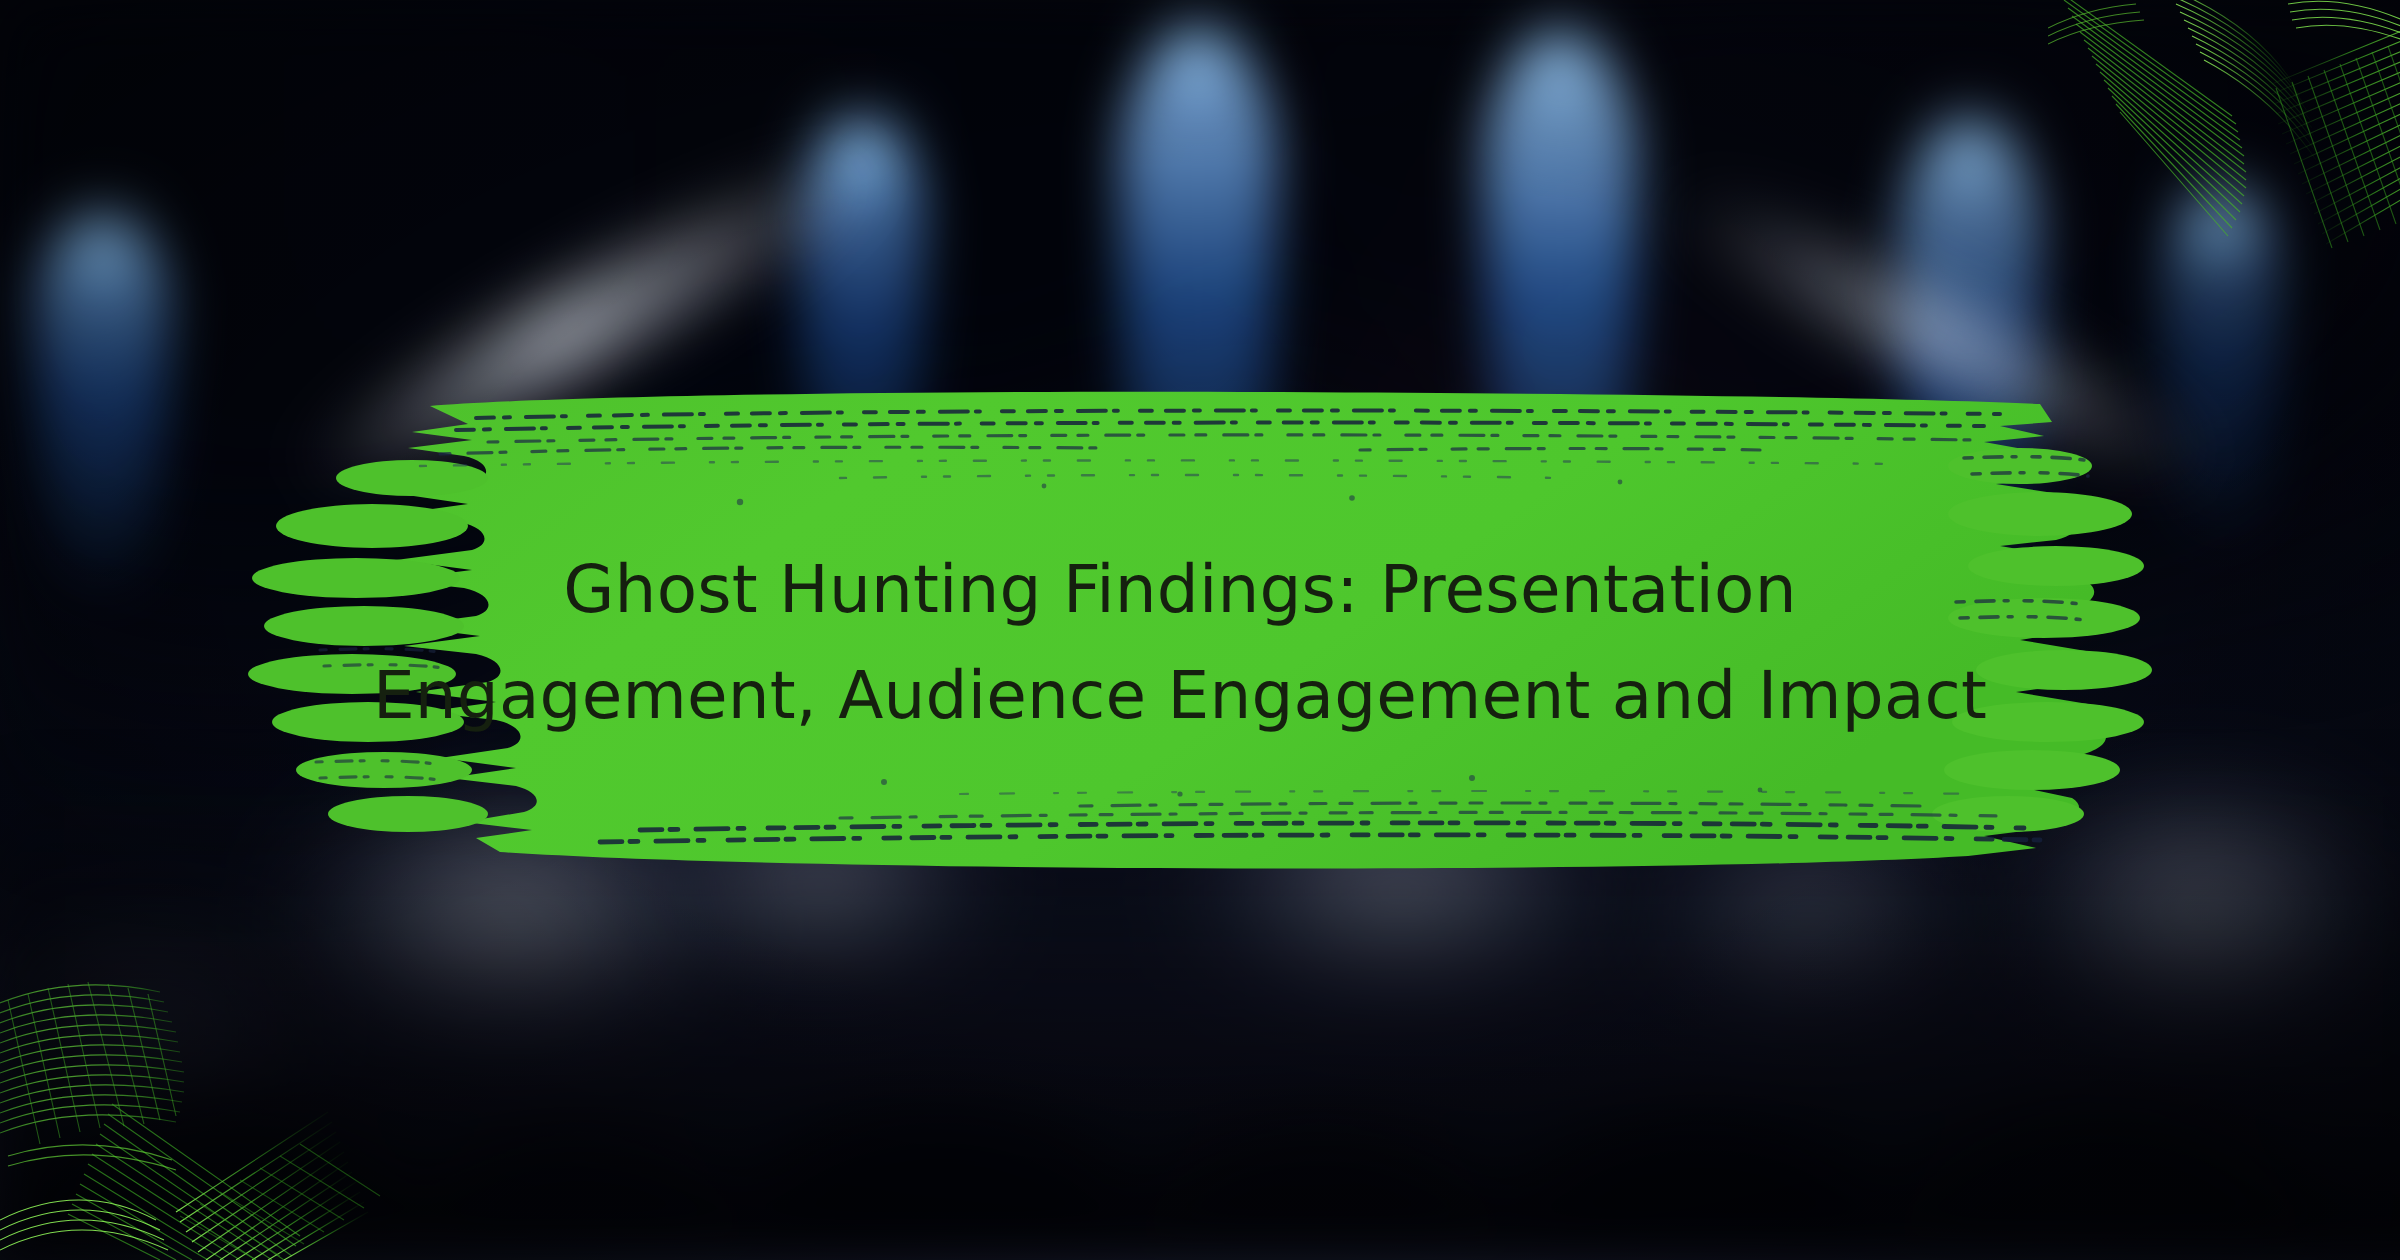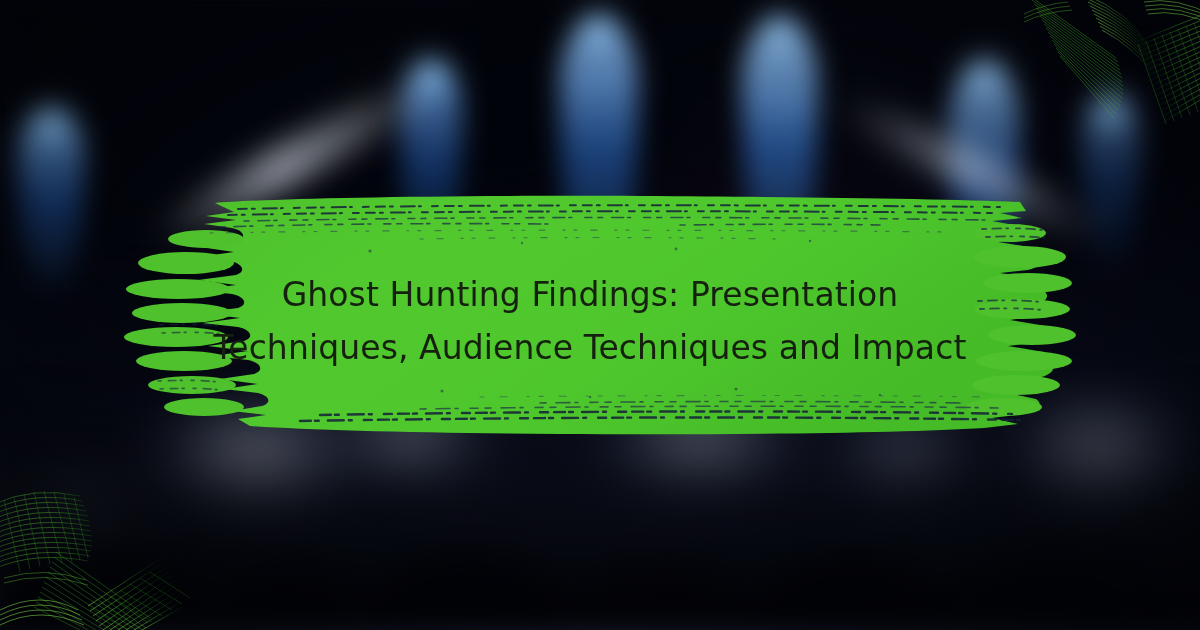--- a/index.html
+++ b/index.html
@@ -527,16 +527,16 @@
         <circle cx="322" cy="206" r="1.5"></circle>
           <circle cx="470" cy="212" r="1.3"></circle>
         <circle cx="616" cy="204" r="1.5"></circle>
           <circle cx="760" cy="210" r="1.2"></circle>
       </g>
     </svg>
   </div>
 
   <div class="title-block">
     <div class="title-line">Ghost Hunting Findings: Presentation</div>
-    <div class="title-line">Techniques, Audience Techniques and Impact</div>
+    <div class="title-line">Engagement, Audience Engagement and Impact</div>
   </div>
 
 </div>
 
 </body></html>

